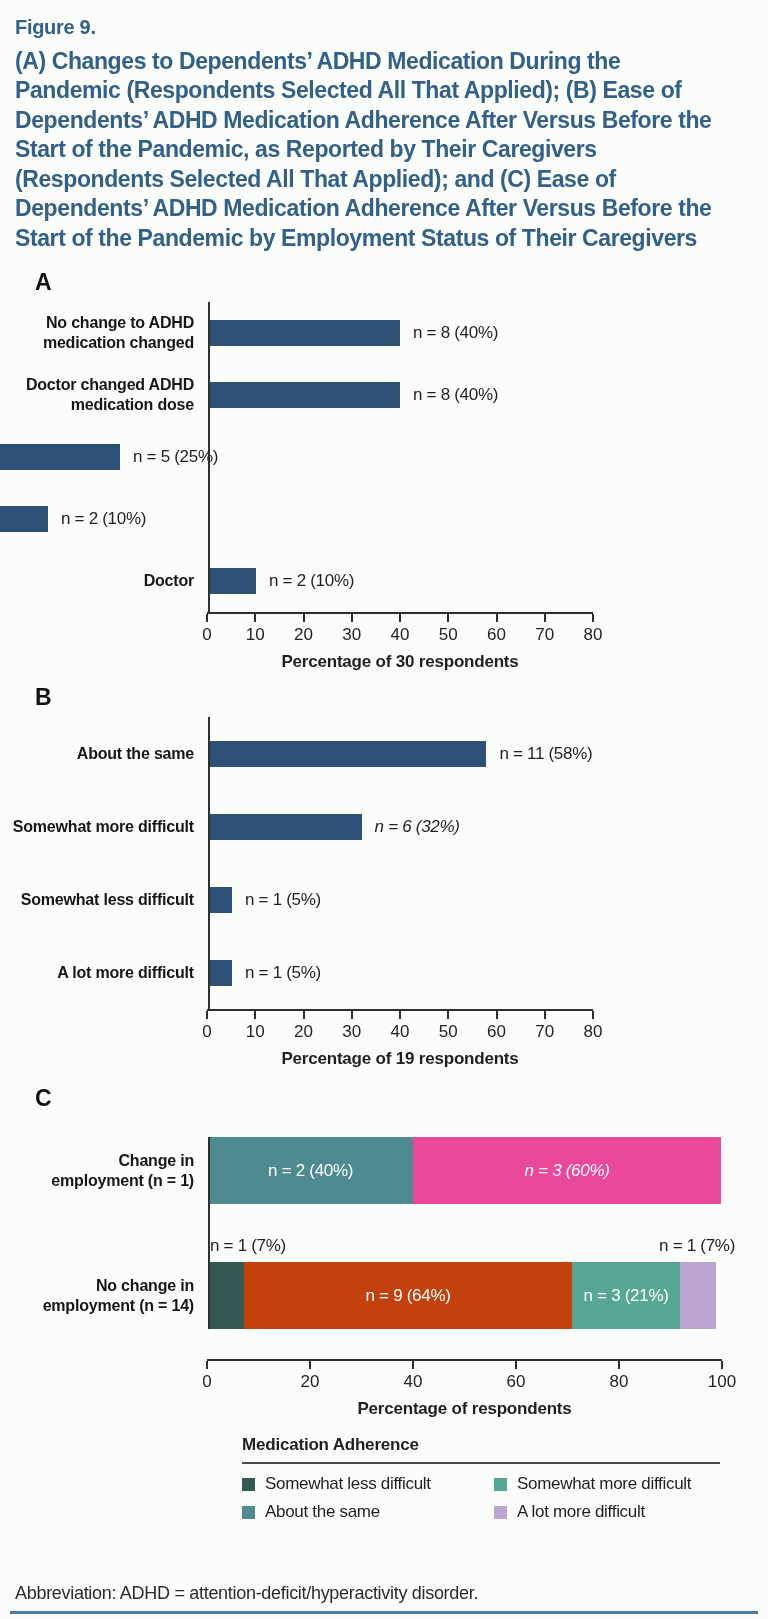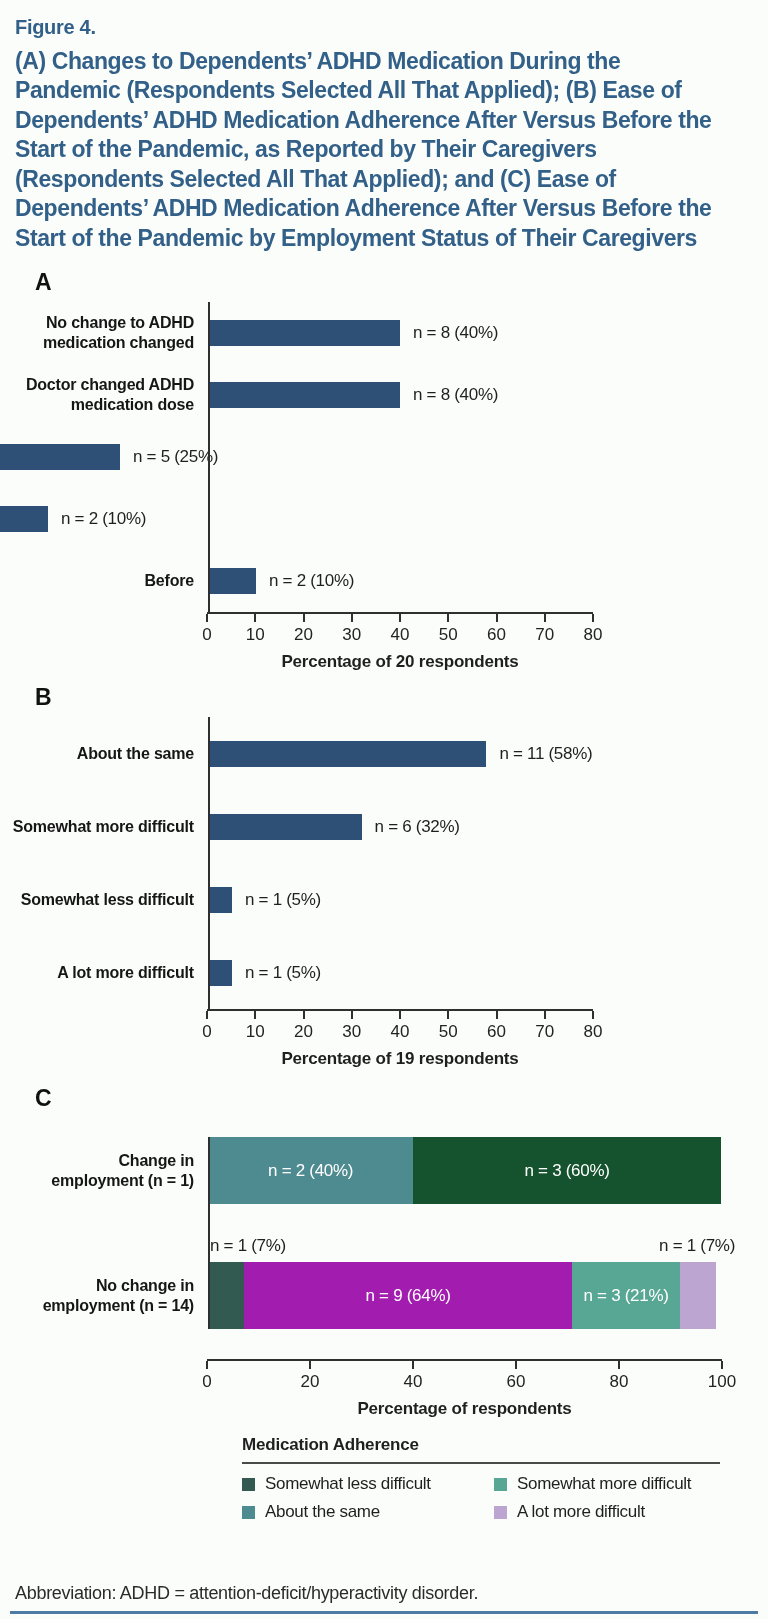--- a/index.html
+++ b/index.html
@@ -73,21 +73,21 @@
   .legend-label { font-size: 17px; letter-spacing: -0.3px; }
   
   .bottom-block { position: absolute; left: 0; right: 0; bottom: 5px; }
   .abbrev { padding-left: 15px; font-size: 18px; color: #2b2b2b; letter-spacing: -0.3px; }
   .bottom-rule { margin: 7px 10px 0 10px; border-top: 3px solid #4d7ba6; }
 </style>
 </head>
 <body>
 
 <div class="header">
-  <div class="figure-label">Figure 4.</div>
+  <div class="figure-label">Figure 9.</div>
   <div class="figure-title">(A) Changes to Dependents’ ADHD Medication During the Pandemic (Respondents Selected All That Applied); (B) Ease of Dependents’ ADHD Medication Adherence After Versus Before the Start of the Pandemic, as Reported by Their Caregivers (Respondents Selected All That Applied); and (C) Ease of Dependents’ ADHD Medication Adherence After Versus Before the Start of the Pandemic by Employment Status of Their Caregivers</div>
 </div>
 
 <section class="chart chart-ab chart-a">
   <div class="panel-label">A</div>
   <div class="plot-rows">
       <div class="yline"></div>
       <div class="bar-row">
         <div class="cat-label">No change to ADHD
 medication changed</div>
@@ -110,21 +110,21 @@
           <span class="n-label" style="left: calc(31.25% + 13px);">n = 5 (25%)</span>
         </div>
       </div>
       <div class="bar-row">
         <div class="track">
           <div class="hbar" style="width: 12.5%; background: rgb(46, 80, 119);"></div>
           <span class="n-label" style="left: calc(12.5% + 13px);">n = 2 (10%)</span>
         </div>
       </div>
       <div class="bar-row">
-        <div class="cat-label">Before</div>
+        <div class="cat-label">Doctor</div>
         <div class="track">
           <div class="hbar" style="width: 12.5%; background: rgb(46, 80, 119);"></div>
           <span class="n-label" style="left: calc(12.5% + 13px);">n = 2 (10%)</span>
         </div>
       </div>
     </div>
   <div class="axis">
       <div class="tick" style="left: 0%;"></div>
       <span class="tick-num" style="left: 0%;">0</span>
       <div class="tick" style="left: 12.5%;"></div>
@@ -137,39 +137,39 @@
       <span class="tick-num" style="left: 50%;">40</span>
       <div class="tick" style="left: 62.5%;"></div>
       <span class="tick-num" style="left: 62.5%;">50</span>
       <div class="tick" style="left: 75%;"></div>
       <span class="tick-num" style="left: 75%;">60</span>
       <div class="tick" style="left: 87.5%;"></div>
       <span class="tick-num" style="left: 87.5%;">70</span>
       <div class="tick" style="left: 100%;"></div>
       <span class="tick-num" style="left: 100%;">80</span>
     </div>
-  <div class="xlabel">Percentage of 20 respondents</div>
+  <div class="xlabel">Percentage of 30 respondents</div>
 </section>
 
 <section class="chart chart-ab chart-b">
   <div class="panel-label">B</div>
   <div class="plot-rows">
       <div class="yline"></div>
       <div class="bar-row">
         <div class="cat-label">About the same</div>
         <div class="track">
           <div class="hbar" style="width: 72.5%; background: rgb(46, 80, 119);"></div>
           <span class="n-label" style="left: calc(72.5% + 13px);">n = 11 (58%)</span>
         </div>
       </div>
       <div class="bar-row">
         <div class="cat-label">Somewhat more difficult</div>
         <div class="track">
           <div class="hbar" style="width: 40%; background: rgb(46, 80, 119);"></div>
-          <span class="n-label" style="left: calc(40% + 13px);">n = 6 (32%)</span>
+          <span class="n-label" style="left: calc(40% + 13px); font-style: italic;">n = 6 (32%)</span>
         </div>
       </div>
       <div class="bar-row">
         <div class="cat-label">Somewhat less difficult</div>
         <div class="track">
           <div class="hbar" style="width: 6.25%; background: rgb(46, 80, 119);"></div>
           <span class="n-label" style="left: calc(6.25% + 13px);">n = 1 (5%)</span>
         </div>
       </div>
       <div class="bar-row">
@@ -207,32 +207,32 @@
   <div class="panel-label">C</div>
   <div class="plot-rows">
       <div class="yline"></div>
       <div class="bar-row c-bar-row c-row-1">
         <div class="cat-label">Change in
 employment (n = 1)</div>
         <div class="track c-track">
           <div class="seg" style="width: 40%; background: rgb(78, 139, 145);">
             <span class="seg-label">n = 2 (40%)</span>
           </div>
-          <div class="seg" style="width: 60%; background: #14532d;">
+          <div class="seg" style="width: 60%; background: #ec4899; font-style: italic;">
             <span class="seg-label">n = 3 (60%)</span>
           </div>
         </div>
       </div>
       <div class="bar-row c-bar-row c-row-2">
         <div class="cat-label">No change in
 employment (n = 14)</div>
         <div class="track c-track">
           <div class="seg" style="width: 7%; background: rgb(51, 90, 80);"></div>
           <span class="out-label ol-left">n = 1 (7%)</span>
-          <div class="seg" style="width: 64%; background: #a21caf;">
+          <div class="seg" style="width: 64%; background: #c2410c;">
             <span class="seg-label">n = 9 (64%)</span>
           </div>
           <div class="seg" style="width: 21%; background: rgb(88, 167, 148);">
             <span class="seg-label">n = 3 (21%)</span>
           </div>
           <div class="seg" style="width: 7%; background: rgb(188, 166, 209);"></div>
           <span class="out-label ol-right">n = 1 (7%)</span>
         </div>
       </div>
     </div>

